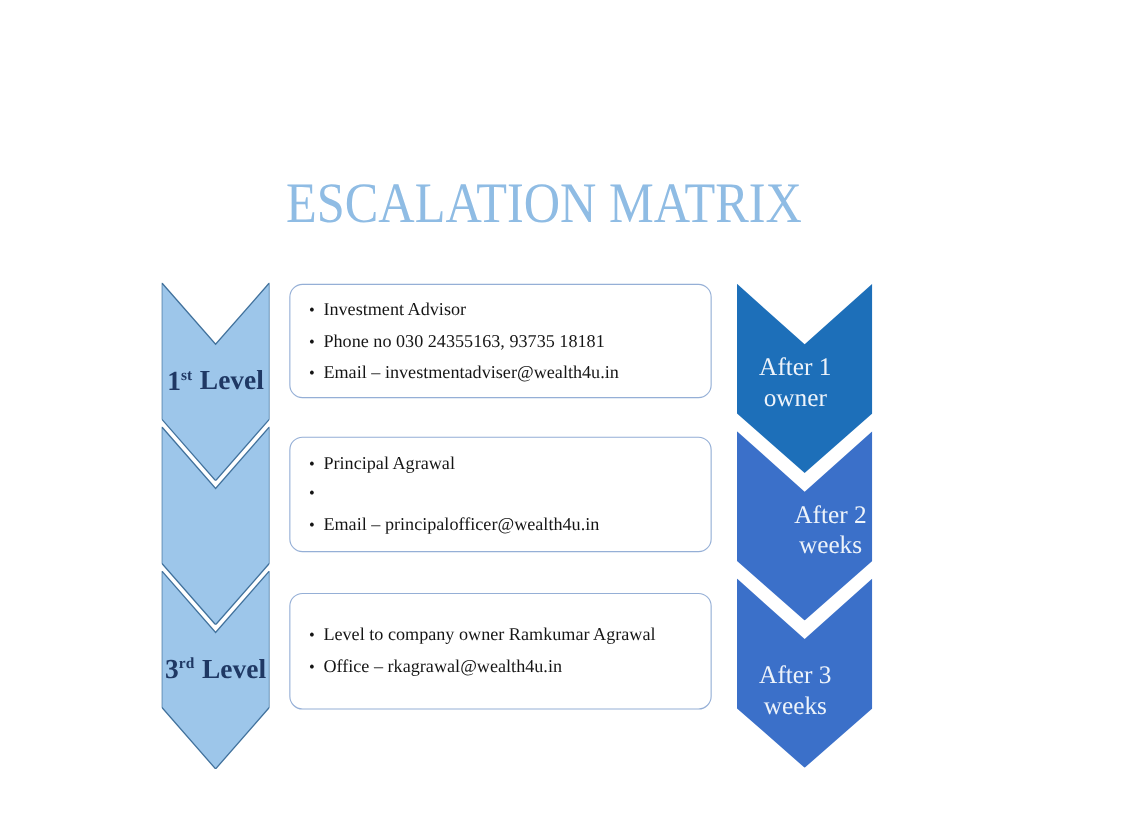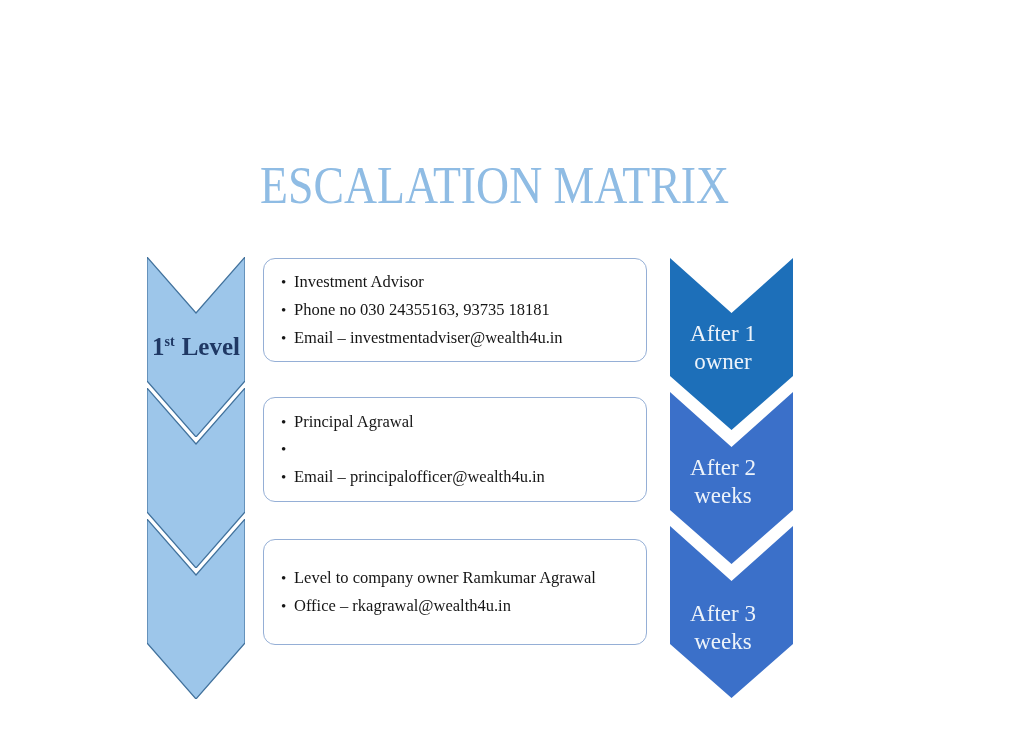--- a/index.html
+++ b/index.html
@@ -94,29 +94,32 @@
     <div class="line">
       <span class="bullet">•</span>
       <span>Email – principalofficer@wealth4u.in</span>
     </div>
   </div>
   <div class="rchev c2" style="top:392px;">
     <svg viewBox="0 0 123 172" preserveAspectRatio="none">
         <polygon points="0,0 61.5,55 123,0 123,118 61.5,172 0,118"></polygon>
       </svg>
   </div>
-  <div class="rlabel" style="top:454px;">
+  <div class="rlabel" style="top:454px;padding-left:32px;">
     <div>After 2</div>
     <div>weeks</div>
   </div>
 
   <div class="lchev" style="top:519px;">
     <svg viewBox="0 0 98 180" preserveAspectRatio="none">
         <polygon points="0,0 49,56 98,0 98,124 49,180 0,124"></polygon>
       </svg>
+  </div>
+  <div class="llabel" style="top:589px;">
+    <span>3</span><sup>rd</sup><span class="word">Level</span>
   </div>
   <div class="card" style="top:539px;height:106px;">
     <div class="line">
       <span class="bullet">•</span>
       <span>Level to company owner Ramkumar Agrawal</span>
     </div>
     <div class="line">
       <span class="bullet">•</span>
       <span>Office – rkagrawal@wealth4u.in</span>
     </div>

